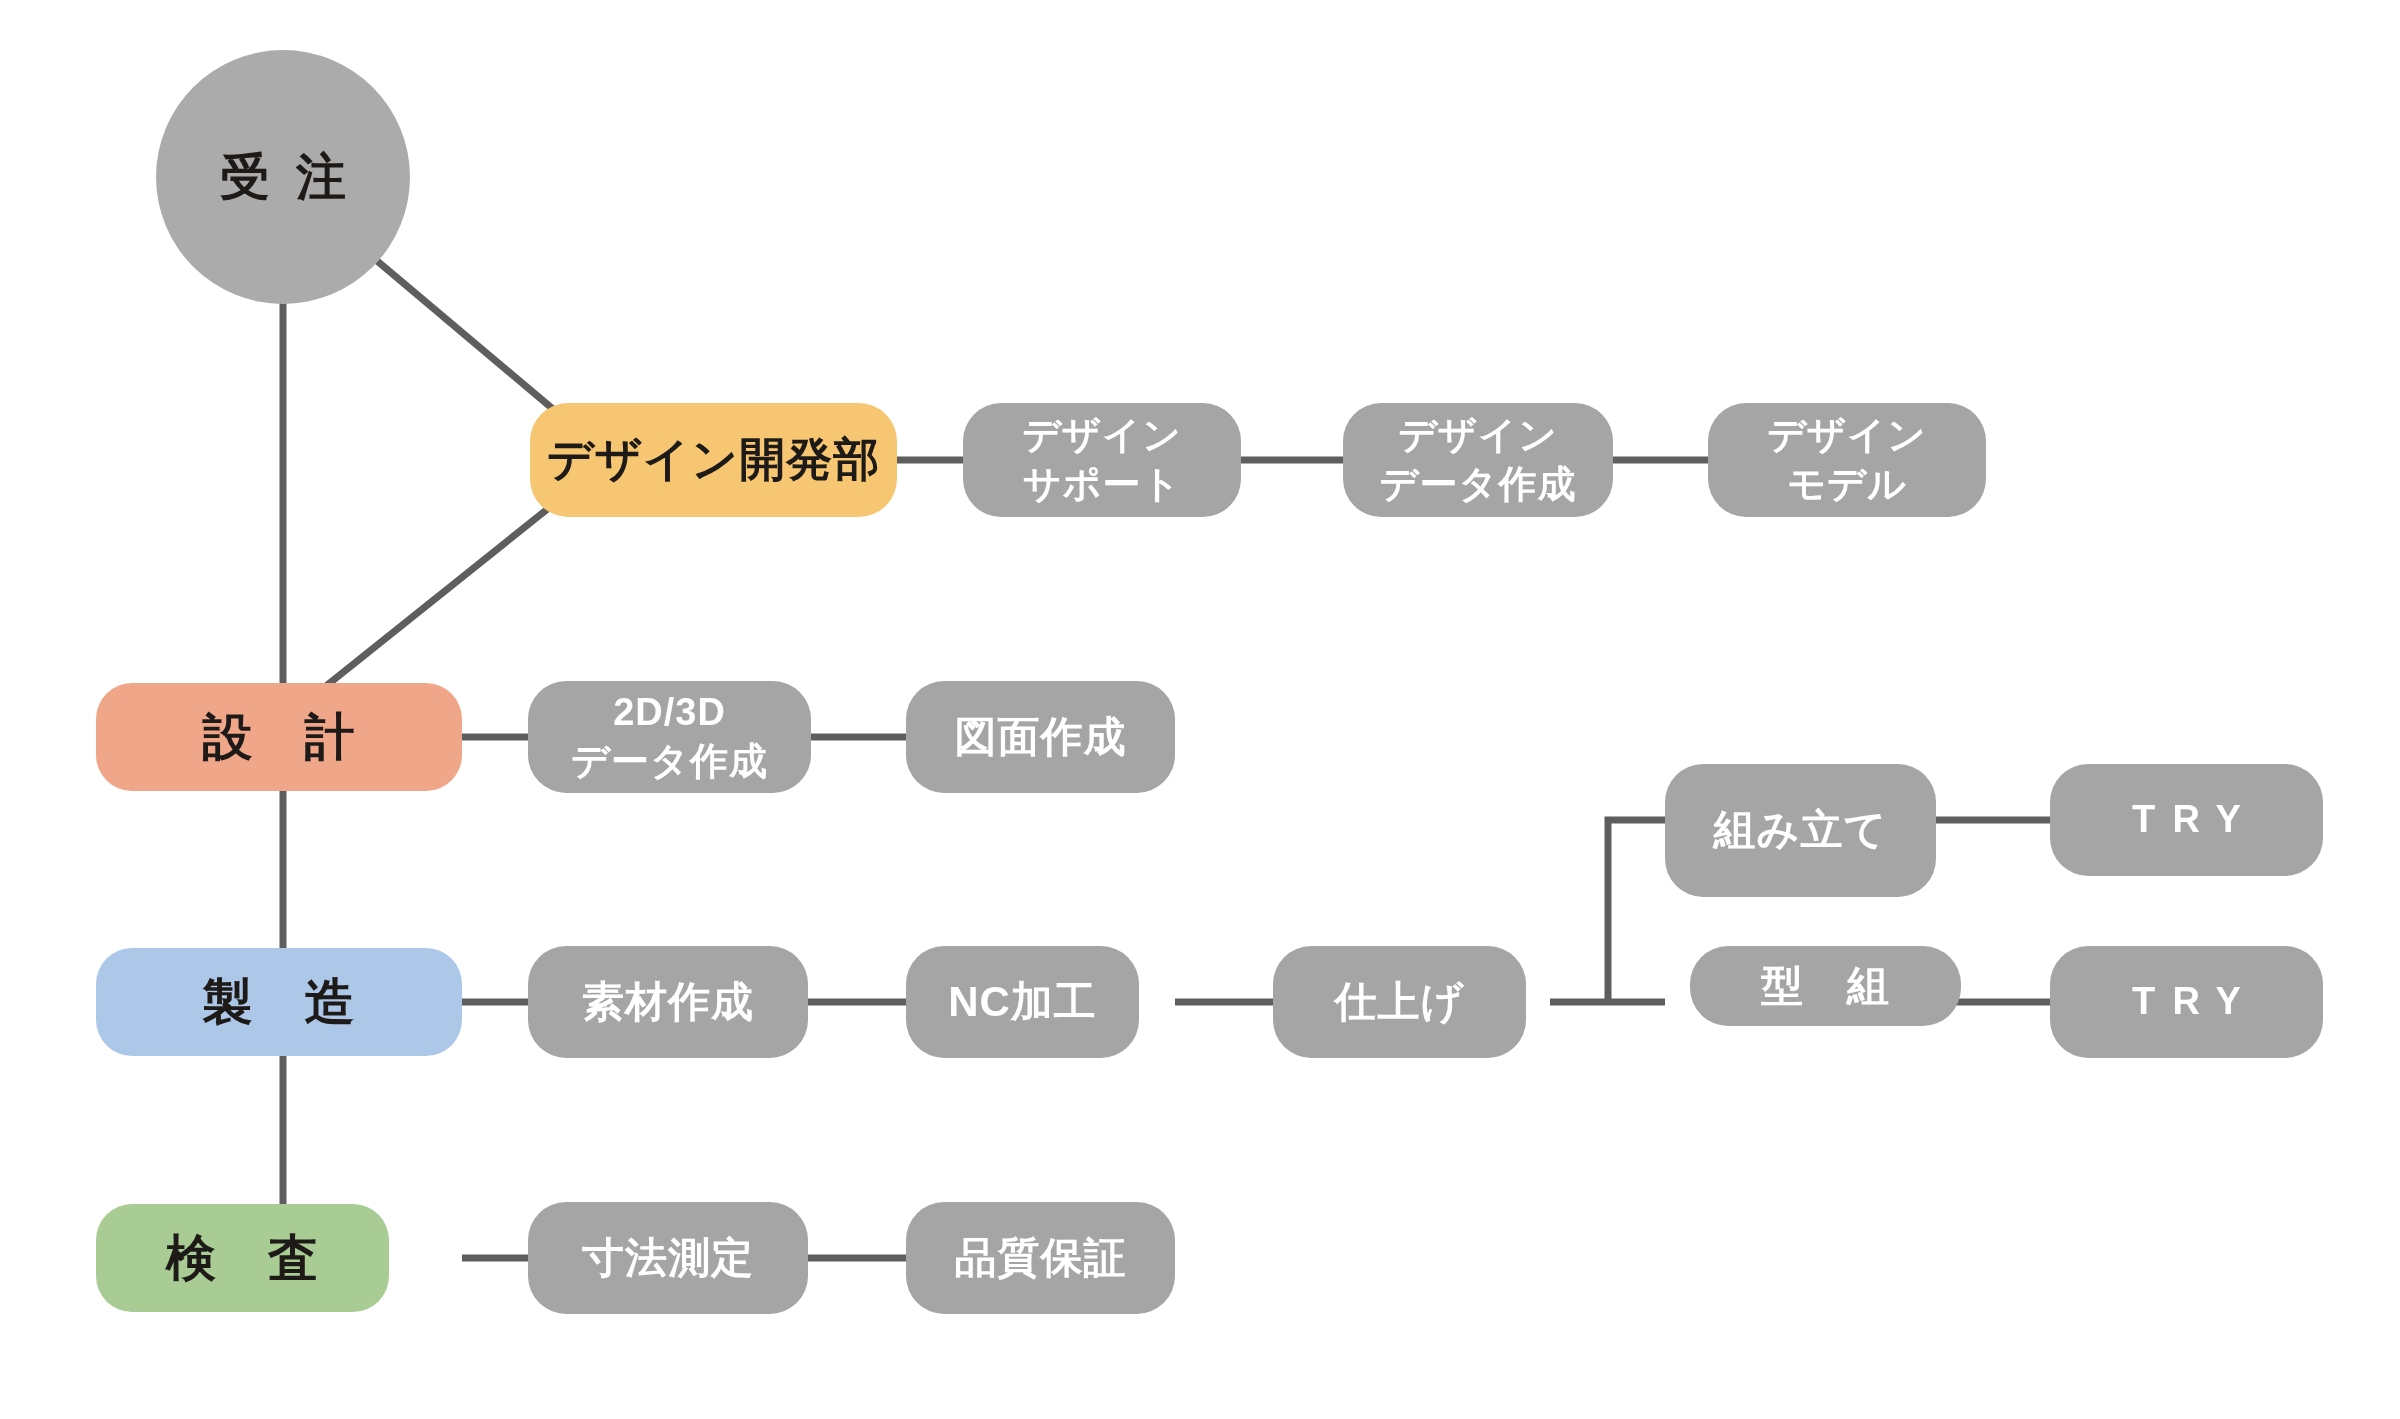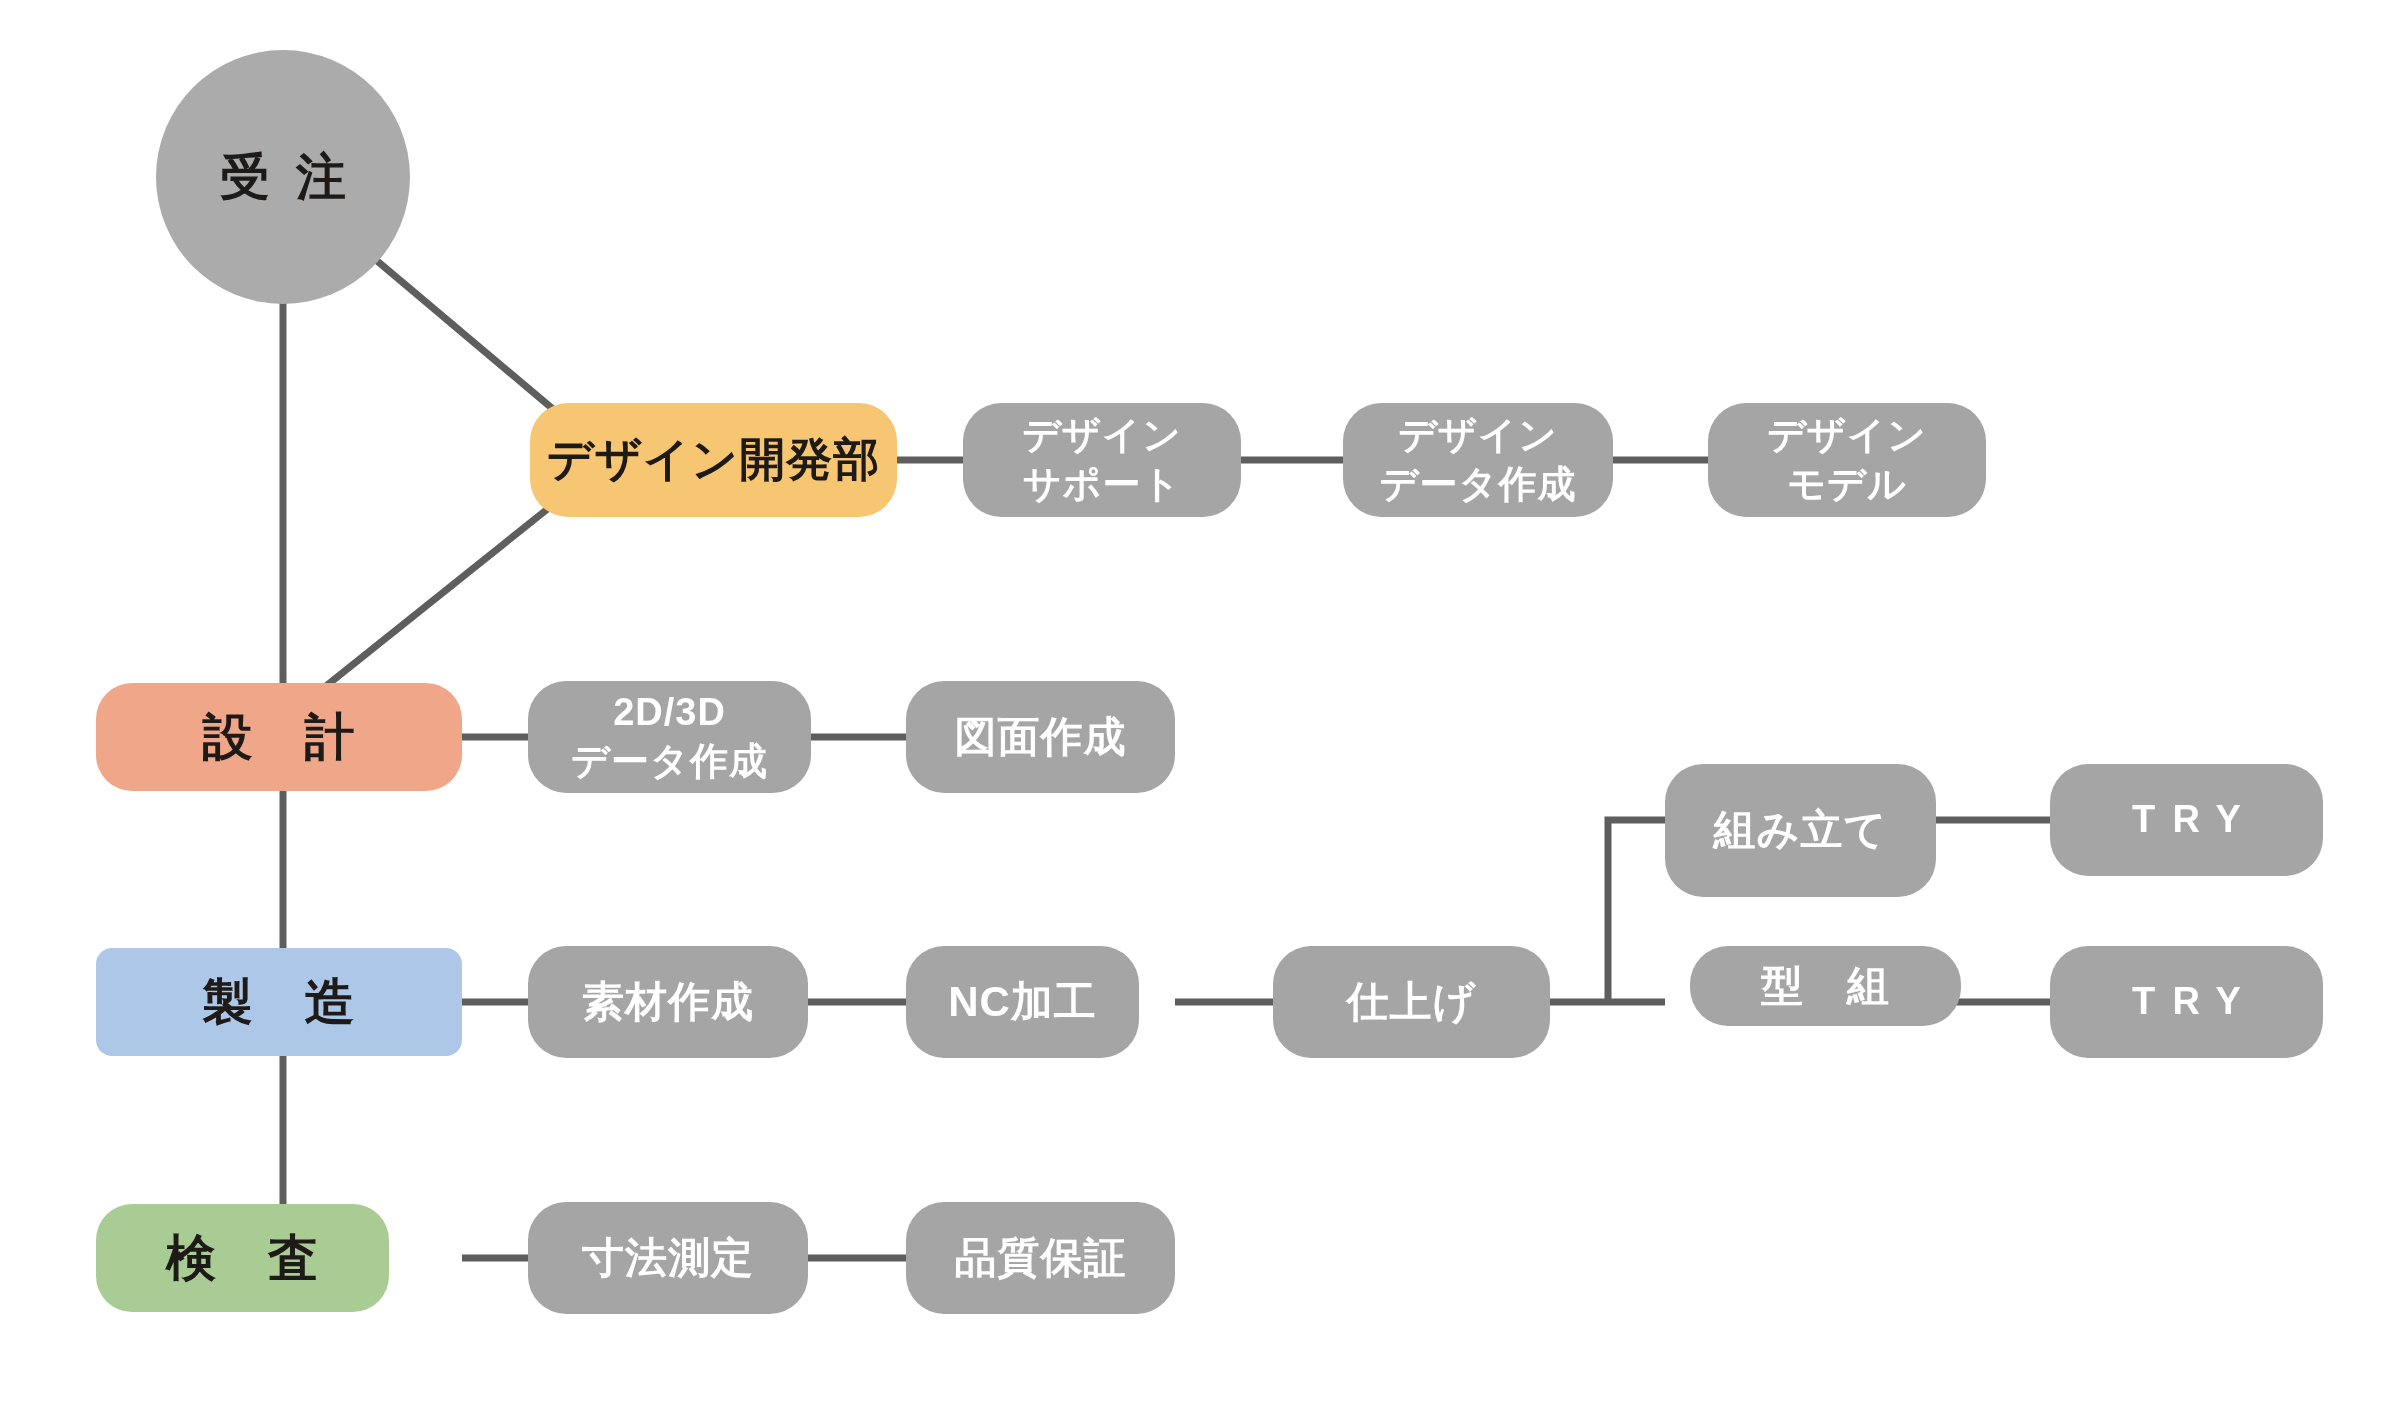--- a/index.html
+++ b/index.html
@@ -22,21 +22,21 @@
   }
   .node.two-line{font-size:38px;}
   .node.colored{border-radius:36px;color:var(--c-dark);font-size:50px;}
   .node.circle{
     border-radius:50%;background:var(--c-circle);color:var(--c-dark);
     font-size:50px;letter-spacing:6px;padding-left:6px;
   }
   .node.gray{background:var(--c-gray);}
   .node.yellow{background:var(--c-yellow);color:var(--c-dark);font-size:46px;}
   .node.salmon{background:var(--c-salmon);}
-  .node.blue{background:var(--c-blue);border-radius:16px;}
+  .node.blue{background:var(--c-blue);}
   .node.green{background:var(--c-green);}
   .node.try-box{font-size:38px;letter-spacing:0.45em;padding-left:0.45em;}
 </style>
 </head>
 <body>
 
 <div id="stage">
 
   <svg id="connector-layer" viewBox="0 0 2400 1419" xmlns="http://www.w3.org/2000/svg">
 
@@ -80,21 +80,21 @@
   <div class="node gray two-line" style="left:528px;top:681px;width:283px;height:112px;">2D/3D
 データ作成</div>
   <div class="node gray" style="left:906px;top:681px;width:269px;height:112px;">図面作成</div>
 
   <div class="node gray" style="left:1665px;top:764px;width:271px;height:133px;">組み立て</div>
   <div class="node gray try-box" style="left:2050px;top:764px;width:273px;height:112px;">TRY</div>
 
   <div class="node blue colored" style="left:96px;top:948px;width:366px;height:108px;">製　造</div>
   <div class="node gray" style="left:528px;top:946px;width:280px;height:112px;">素材作成</div>
   <div class="node gray" style="left:906px;top:946px;width:233px;height:112px;">NC加工</div>
-  <div class="node gray" style="left:1273px;top:946px;width:277px;height:112px;text-align:right;">仕上げ</div>
+  <div class="node gray" style="left:1273px;top:946px;width:253px;height:112px;text-align:right;">仕上げ</div>
   <div class="node gray" style="left:1665px;top:946px;width:271px;height:80px;margin-left:25px;">型　組</div>
   <div class="node gray try-box" style="left:2050px;top:946px;width:273px;height:112px;">TRY</div>
 
   <div class="node green colored" style="left:96px;top:1204px;width:293px;height:108px;">検　査</div>
   <div class="node gray" style="left:528px;top:1202px;width:280px;height:112px;">寸法測定</div>
   <div class="node gray" style="left:906px;top:1202px;width:269px;height:112px;">品質保証</div>
 
 </div>
 
 </body></html>

